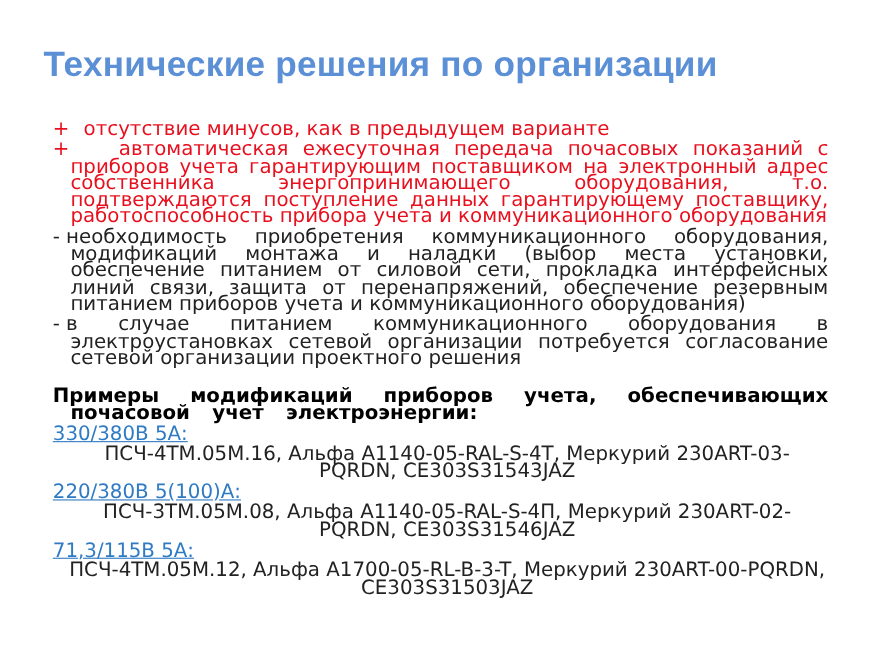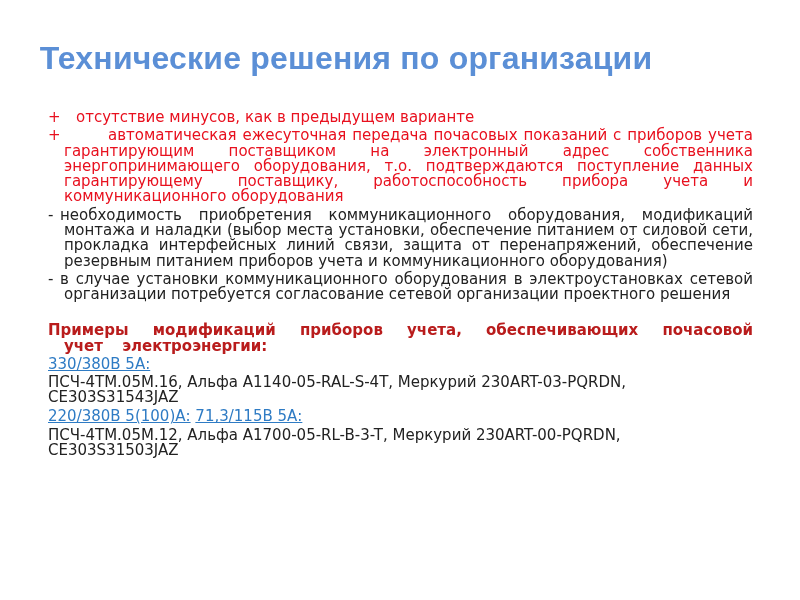--- a/index.html
+++ b/index.html
@@ -14,54 +14,54 @@
       text-align: center;
       color: #5b8fd6;
       font-family: "Liberation Sans", sans-serif;
       font-weight: bold;
       font-size: 32px;
       line-height: 40px;
       letter-spacing: 0.2px;
     }
     .content {
       position: absolute; left: 48px; top: 110px; width: 705px;
-      font-size: 15px;
+      font-size: 18px;
       line-height: 15.3px;
     }
     .para {
       text-align: justify;
       text-align-last: left;
       padding-left: 16px;
       text-indent: -16px;
       margin: 0 0 3px 0;
     }
     .red { color: #e8101e; }
     .dark { color: #222222; }
     .para .marker { display: inline-block; width: 16px; text-indent: 0; }
     .para .marker.wide { width: 60px; }
     .para .marker.narrow { width: 12px; }
     .spacer { height: 16px; }
     .heading {
-      font-weight: bold; color: #b91c1c;
+      font-weight: bold; color: #000000;
       text-align: justify; text-align-last: left;
       padding-left: 16px; text-indent: -16px;
       word-spacing: 14px;
       margin: 0 0 3px 0;
       line-height: 16px;
     }
     .heading.single { word-spacing: 0; padding-left: 0; text-indent: 0; }
     .link {
       color: #2e7bc4;
       text-decoration: underline;
       display: inline-block;
       margin: 0 0 3px 0;
       cursor: pointer;
     }
     .models {
-      color: #222222; margin: 0 0 4px 0;
+      color: #222222; margin: 0 0 4px 12px; text-align: center;
     }
     .comm-text {
       color: #222222;
       text-align: justify; text-align-last: left;
       word-spacing: 2px;
       margin: 0;
     }
   </style>
 </head>
 <body>
@@ -76,30 +76,31 @@
     <span class="marker">+</span><span style="padding-left:12px">отсутствие минусов, как в предыдущем варианте</span>
   </div>
   <div class="para red">
     <span class="marker wide">+</span><span>автоматическая ежесуточная передача почасовых показаний с приборов учета гарантирующим поставщиком на электронный адрес собственника энергопринимающего оборудования, т.о. подтверждаются поступление данных гарантирующему поставщику, работоспособность прибора учета и коммуникационного оборудования</span>
   </div>
 
   <div class="para dark">
     <span class="marker narrow">-</span><span>необходимость приобретения коммуникационного оборудования, модификаций монтажа и наладки (выбор места установки, обеспечение питанием от силовой сети, прокладка интерфейсных линий связи, защита от перенапряжений, обеспечение резервным питанием приборов учета и коммуникационного оборудования)</span>
   </div>
   <div class="para dark">
-    <span class="marker narrow">-</span><span>в случае установки коммуникационного оборудования в электроустановках сетевой организации потребуется согласование сетевой организации проектного решения</span>
+    <span class="marker narrow">-</span><span>в случае питанием коммуникационного оборудования в электроустановках сетевой организации потребуется согласование сетевой организации проектного решения</span>
   </div>
 
   <div class="spacer"></div>
 
   <div class="heading">Примеры модификаций приборов учета, обеспечивающих почасовой учет электроэнергии:</div>
 
   <a class="link">330/380В 5А:</a>
   <div class="models">ПСЧ-4ТМ.05М.16, Альфа А1140-05-RAL-S-4T, Меркурий 230ART-03-PQRDN, CE303S31543JAZ</div>
 
   <a class="link">220/380В 5(100)А:</a>
+  <div class="models">ПСЧ-3ТМ.05М.08, Альфа А1140-05-RAL-S-4П, Меркурий 230ART-02-PQRDN, CE303S31546JAZ</div>
 
   <a class="link">71,3/115В 5А:</a>
   <div class="models">ПСЧ-4ТМ.05М.12, Альфа А1700-05-RL-B-3-T, Меркурий 230ART-00-PQRDN, CE303S31503JAZ</div>
 
   <div class="spacer"></div>
 
 </div>
 
 </body></html>

